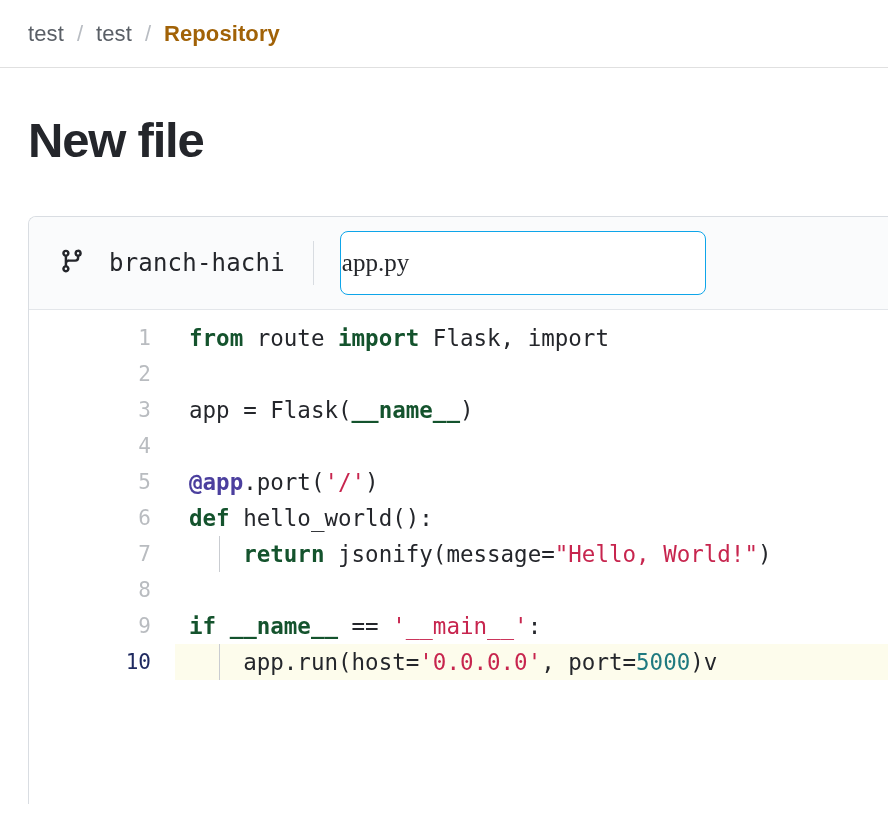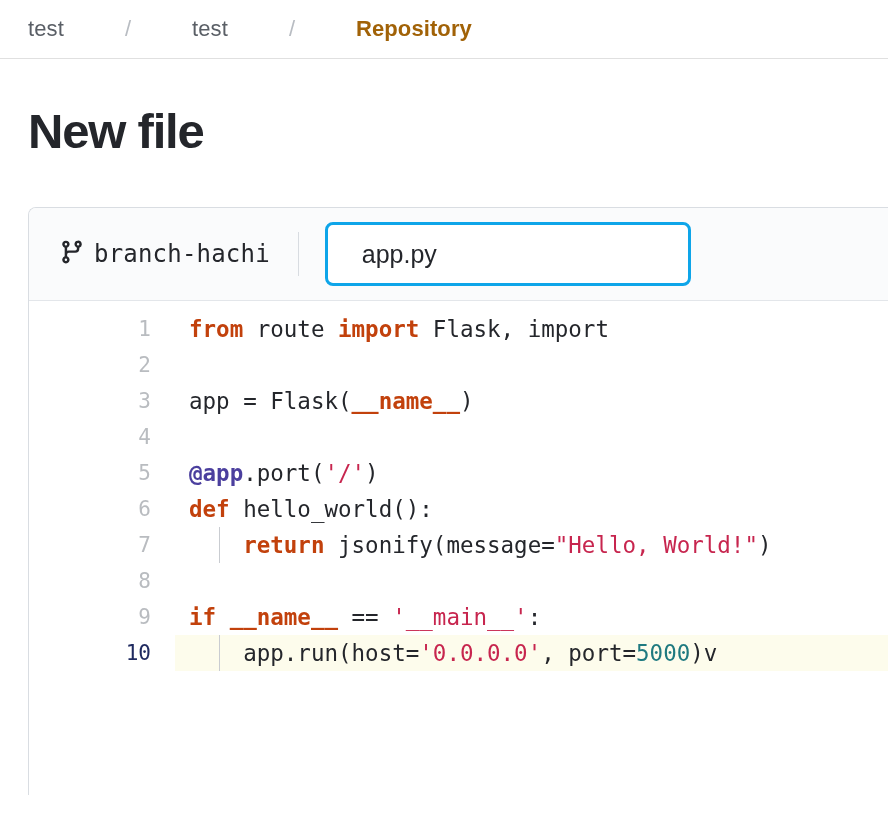--- a/index.html
+++ b/index.html
@@ -9,27 +9,26 @@
     width: 888px;
     height: 828px;
     overflow: hidden;
     background: #ffffff;
     font-family: "Liberation Sans", sans-serif;
     -webkit-font-smoothing: antialiased;
   }
 
   
   .breadcrumb-bar {
-    height: 59px;
+    height: 68px;
     display: flex;
     align-items: center;
     padding: 0 0 0 28px;
     border-bottom: 1px solid #e0e0e0;
     background: #ffffff;
-    gap: 48px;
   }
   .crumb {
     font-size: 22px;
     color: #5a5f66;
     letter-spacing: 0.1px;
   }
   .crumb.current {
     color: #a16207;
     font-weight: 700;
   }
@@ -66,45 +65,45 @@
     height: 93px;
     display: flex;
     align-items: center;
     background: #fafbfc;
     border-bottom: 1px solid #e3e6ea;
     padding-left: 30px;
   }
   .branch-chip {
     display: flex;
     align-items: center;
-    gap: 9px;
+    gap: 24px;
   }
   .branch-icon { display: block; }
   .branch-name {
     font-family: "DejaVu Sans Mono", monospace;
     font-size: 24px;
     color: #24262b;
     letter-spacing: 0.2px;
   }
   .toolbar-divider {
     width: 1px;
     height: 44px;
     background: #d8dce1;
     margin: 0 26px 0 28px;
   }
   .filename-input {
     width: 366px;
     height: 64px;
-    border: 3px solid #0ea5e9;
+    border: 1px solid #0ea5e9;
     border-radius: 8px;
     background: #ffffff;
-    font-family: Liberation Sans, sans-serif;
+    font-family: Liberation Serif, serif;
     font-size: 25px;
     color: #24262b;
-    padding: 0 34px;
+    padding: 0 1px;
     outline: none;
   }
 
   
   .code-area {
     position: relative;
     background: #ffffff;
     height: 494px;
     overflow: hidden;
     padding-top: 10px;
@@ -142,21 +141,21 @@
     position: absolute;
     left: 190px;
     top: 0;
     width: 1px;
     height: 36px;
     background: #c9ccd1;
     z-index: 2;
   }
 
   
-  .tok-kw   { font-weight: 700; color: #c2410c; }
+  .tok-kw   { font-weight: 700; color: #14532d; }
   .tok-str  { color: #c7254e; }
   .tok-num  { color: #1f7a80; }
   .tok-dec  { color: #4b3f9e; font-weight: 700; }
   .tok-plain{ color: #24262b; }
 </style>
 </head>
 <body>
 
 <div class="breadcrumb-bar">
   <span class="crumb">test</span>

